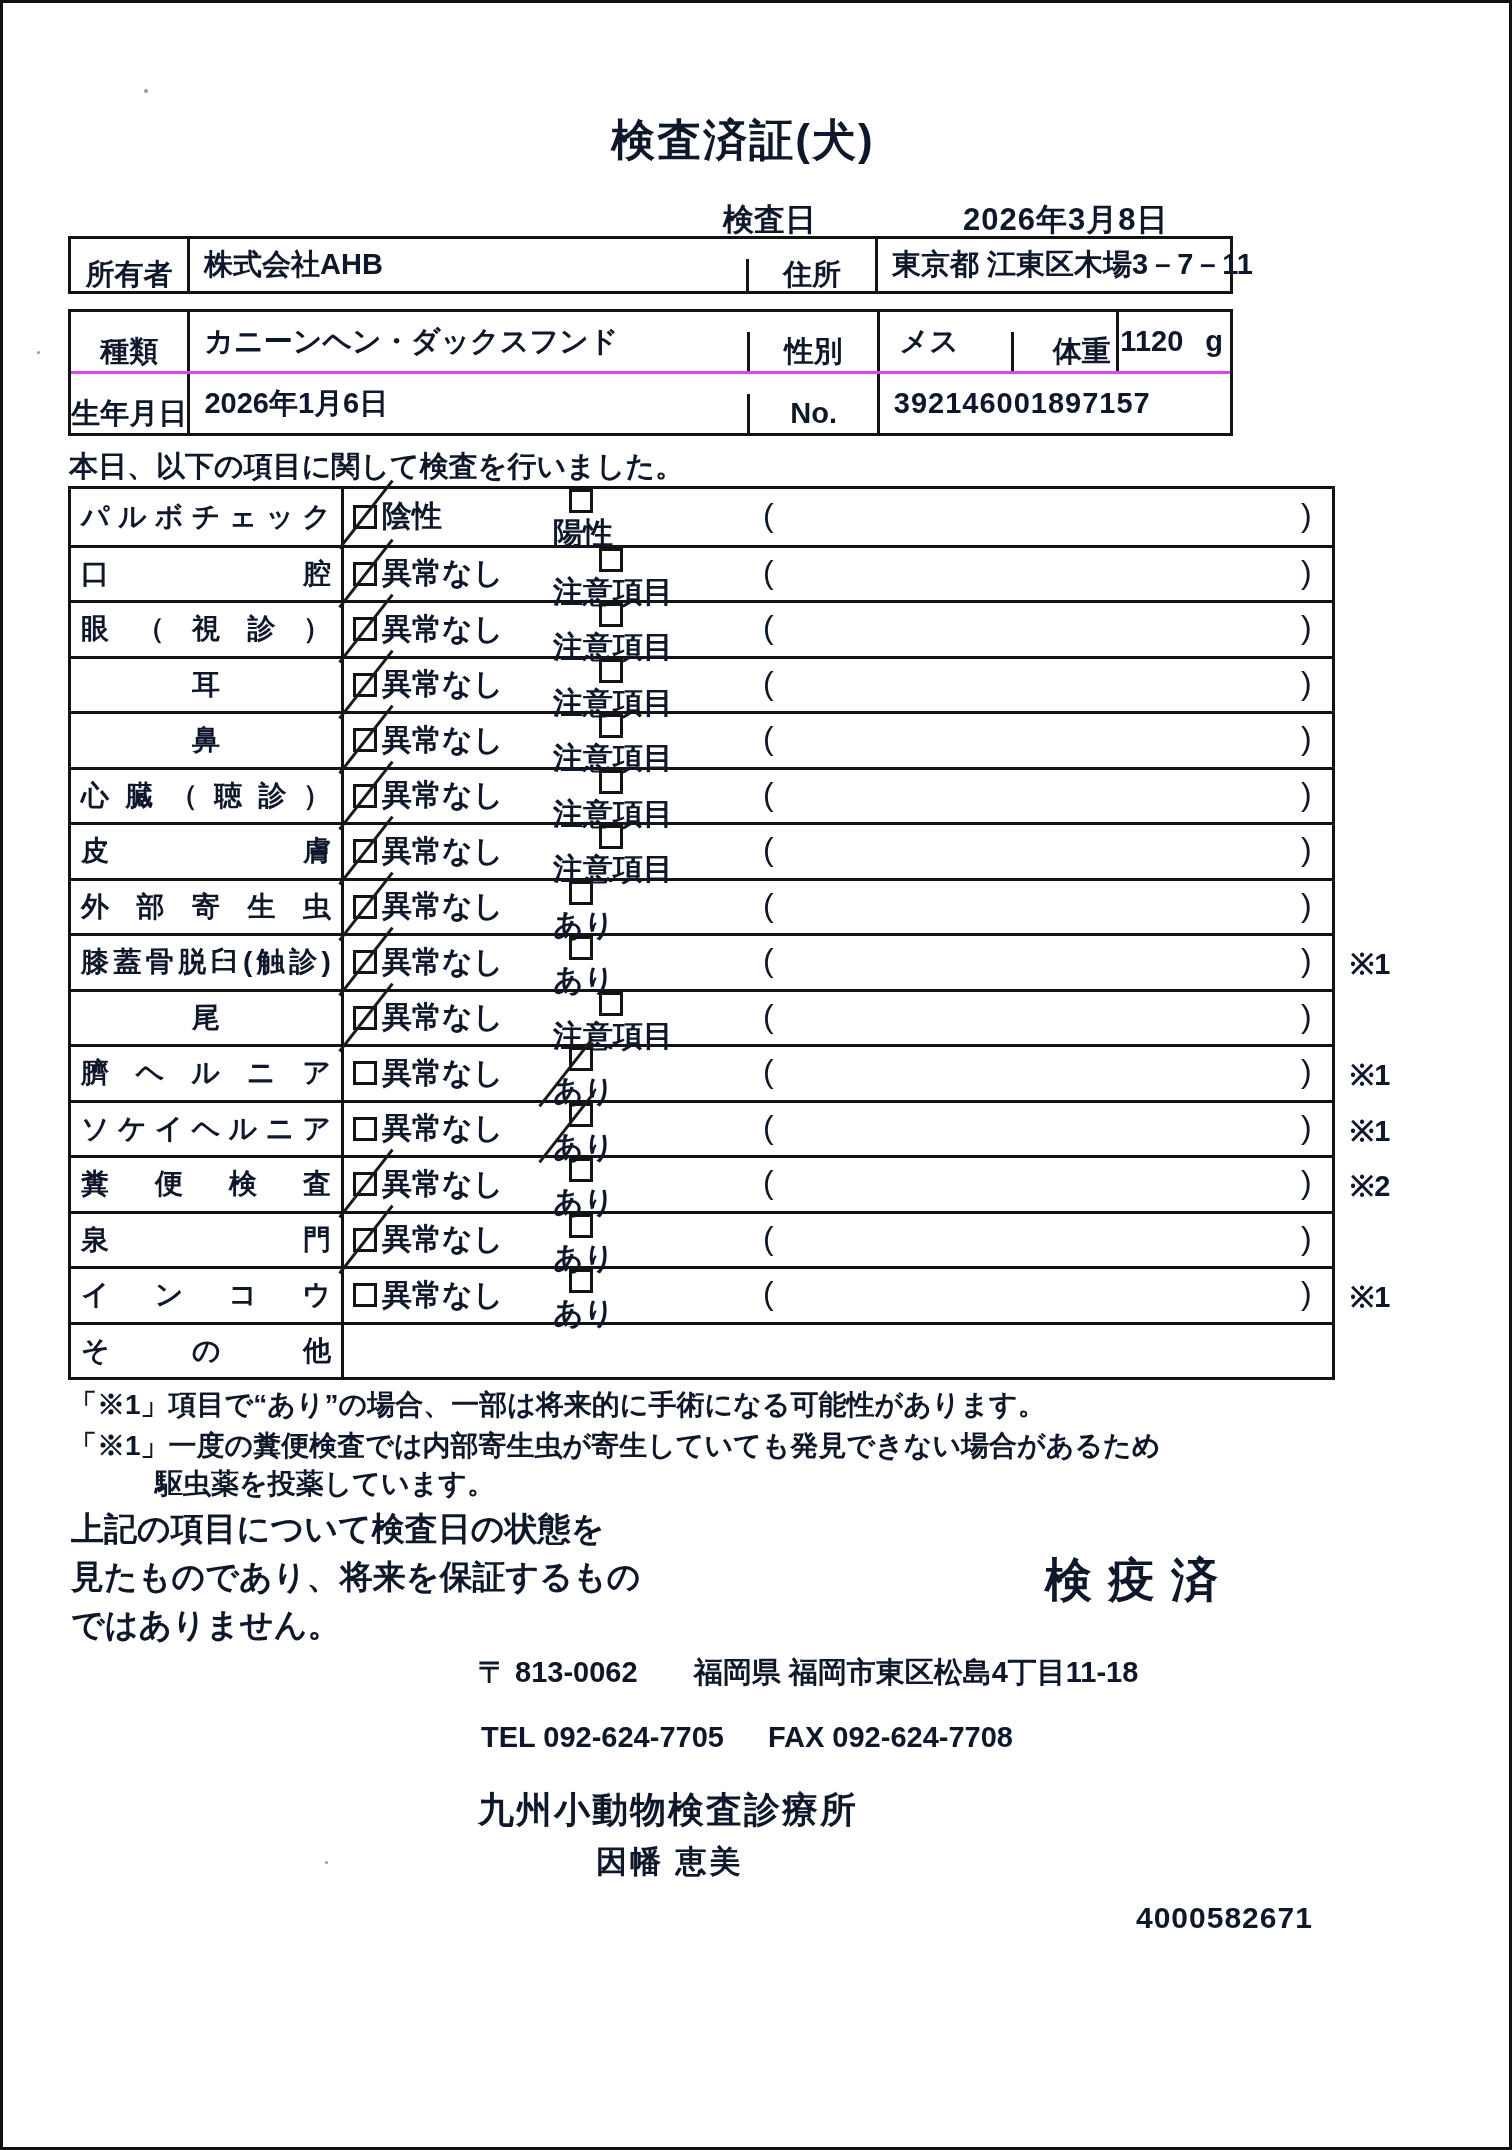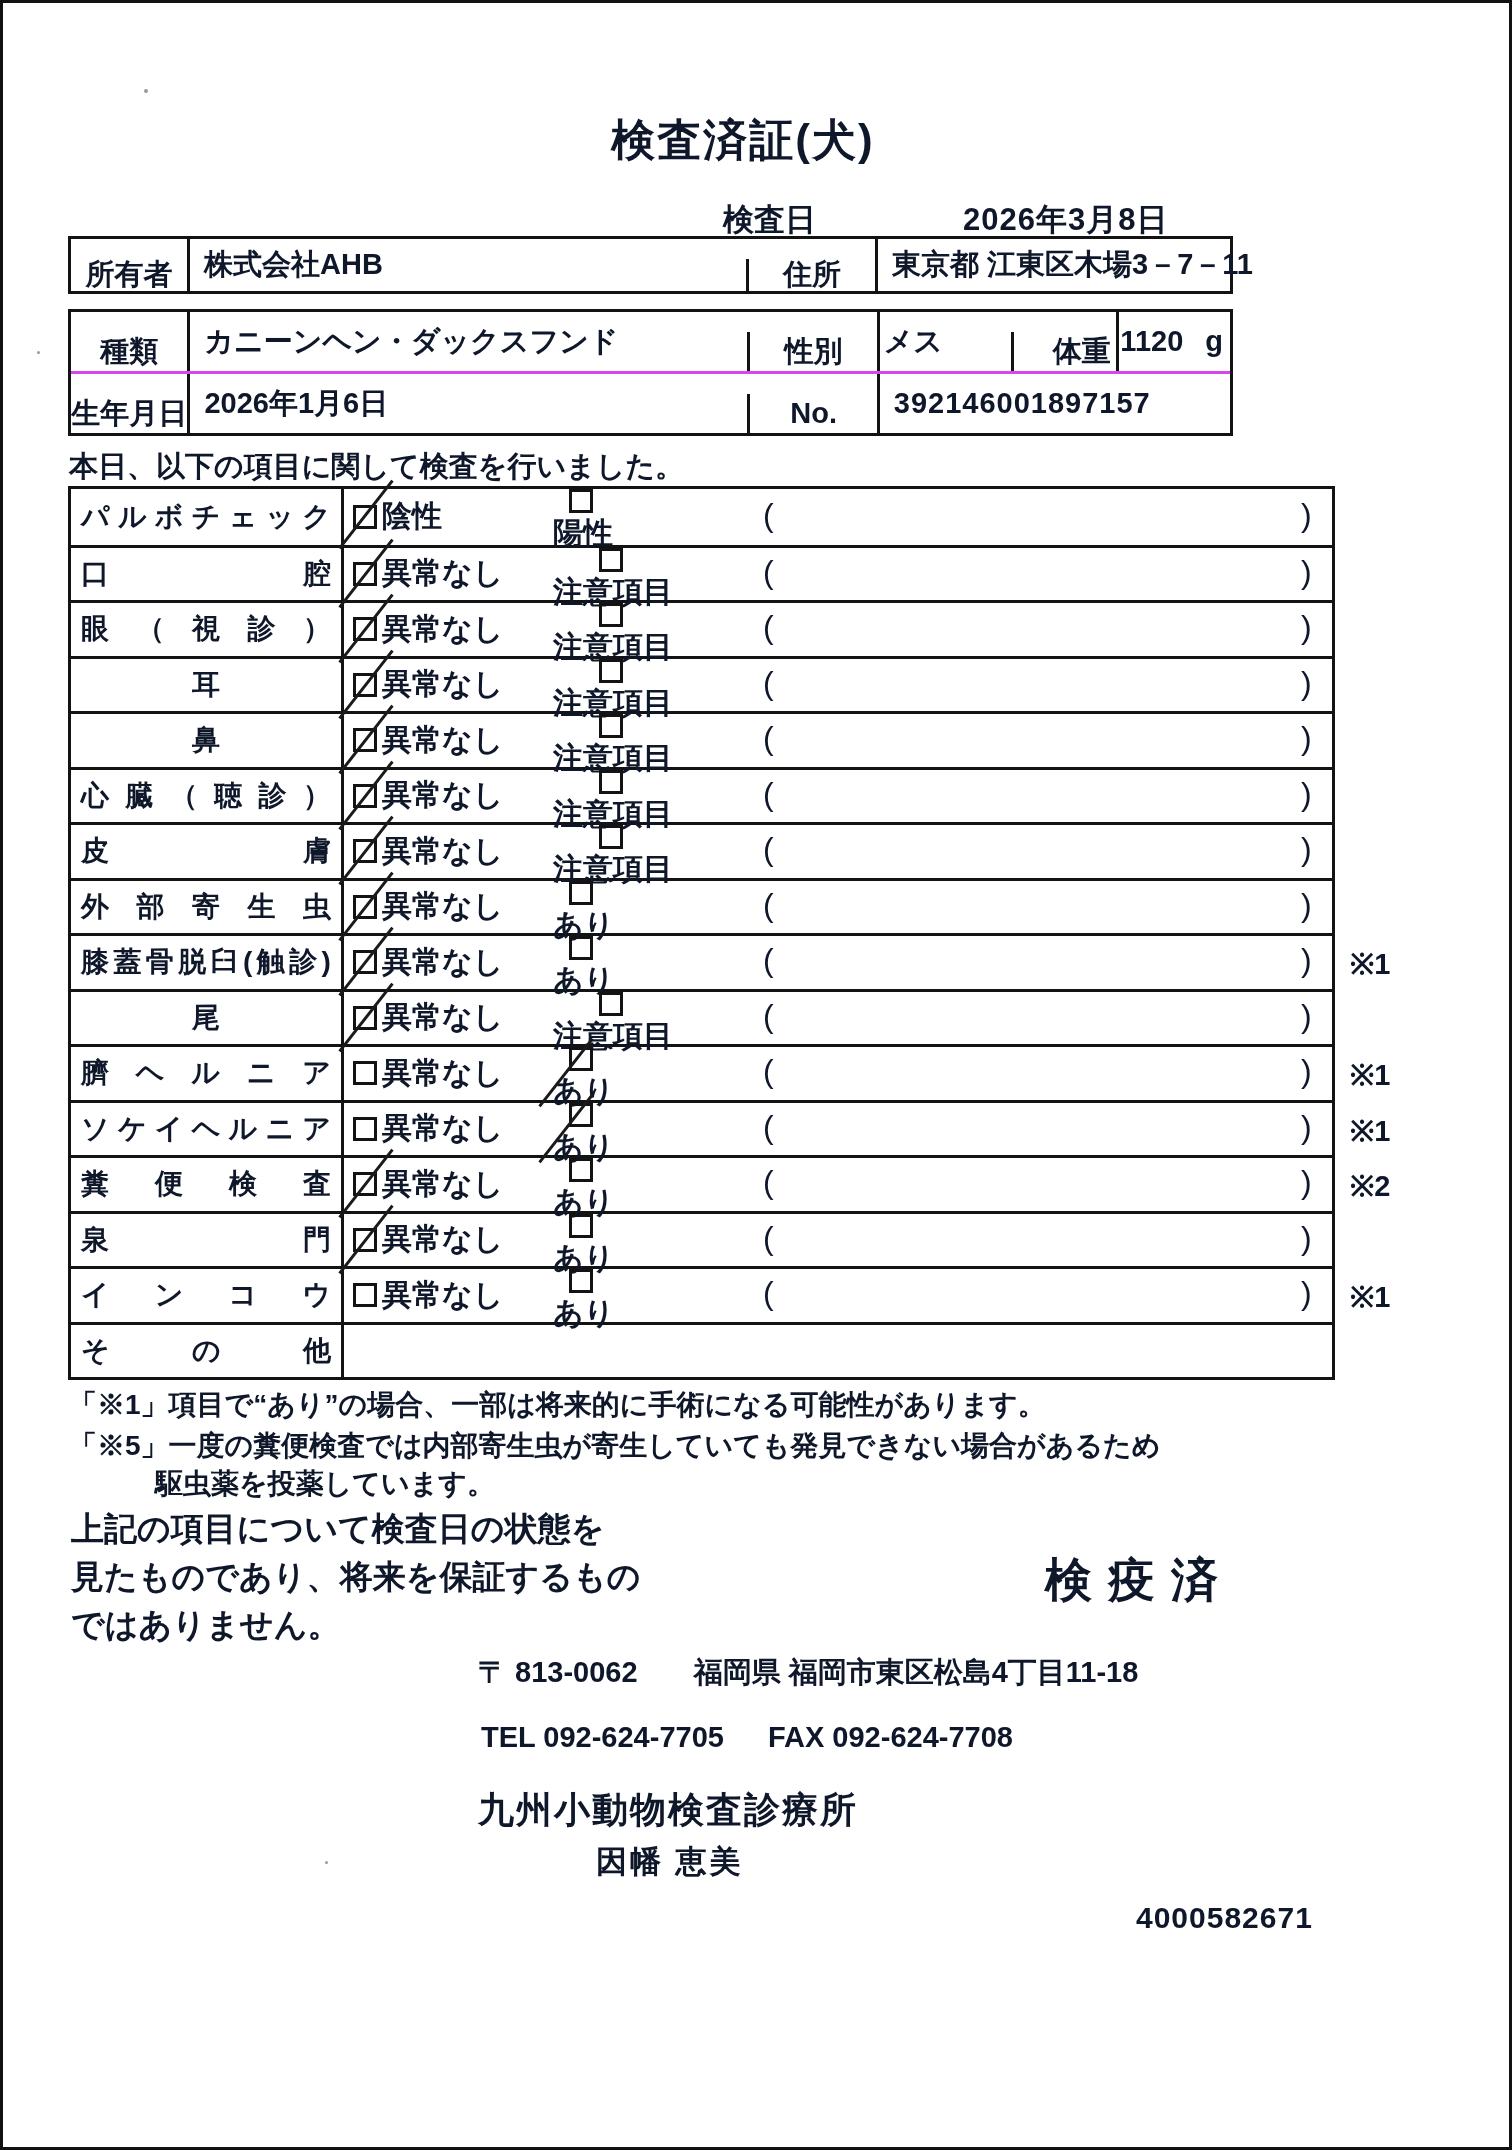--- a/index.html
+++ b/index.html
@@ -22,21 +22,21 @@
   .hrow{display:flex;align-items:stretch;}
   .tbl-a .hrow{height:52px;}
   .tbl-b .hrow{height:59px;}
   .tbl-b .hrow + .hrow{border-top:3px solid #d946ef;text-align:center;}
   .hcell{display:flex;align-items:center;box-sizing:border-box;font-size:29px;font-weight:600;white-space:nowrap;overflow:visible;}
   .hcell + .hcell{border-left:3px solid #131313;}
   .lab{justify-content:center;margin-top:20px;}
   .c-label{width:117px;}
   .c-val1{width:563px;padding-left:14px;}
   .c-mid{width:130px;}
-  .c-sex{width:135px;padding-left:4px;}
+  .c-sex{width:135px;padding-left:20px;}
   .c-wlabel{width:105px;padding-left:34px;}
   .c-wval{width:115px;justify-content:flex-end;padding-right:7px;gap:22px;}
   .c-val2{width:355px;padding-left:14px;}
   .num{letter-spacing:1px;}
   
   .intro{top:444px;left:66px;font-size:29px;font-weight:600;}
   
   .insp-table{position:absolute;left:65px;top:483px;width:1267px;border:3px solid #131313;box-sizing:border-box;background:#fff;}
   .insp-row{display:flex;height:55.5px;box-sizing:border-box;align-items:stretch;}
   .insp-row + .insp-row{border-top:3px solid #131313;}
@@ -431,21 +431,21 @@
         <div class="cell-label spread">
           <span>そ</span>
           <span>の</span>
           <span>他</span>
         </div>
         <div class="cell-content"></div>
       </div>
     </div>
 
   <div class="abs fn fn1">「※1」項目で“あり”の場合、一部は将来的に手術になる可能性があります。</div>
-  <div class="abs fn fn2">「※5」一度の糞便検査では内部寄生虫が寄生していても発見できない場合があるため</div>
+  <div class="abs fn fn2">「※1」一度の糞便検査では内部寄生虫が寄生していても発見できない場合があるため</div>
   <div class="abs fn fn3">駆虫薬を投薬しています。</div>
 
   <div class="abs disclaimer">
     <div>上記の項目について検査日の状態を</div>
     <div>見たものであり、将来を保証するもの</div>
     <div>ではありません。</div>
   </div>
 
   <div class="abs stamp">検疫済</div>
 

